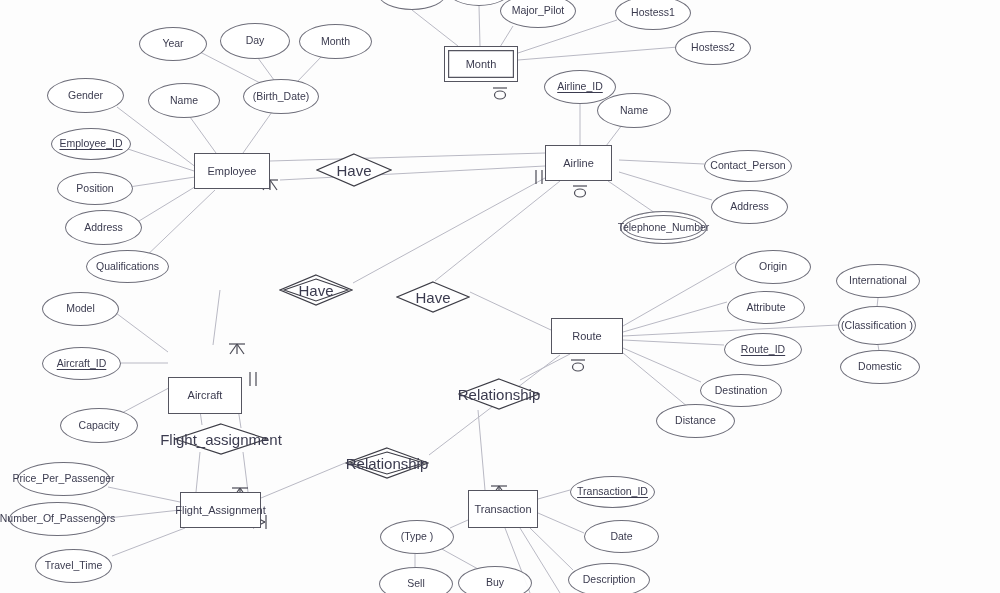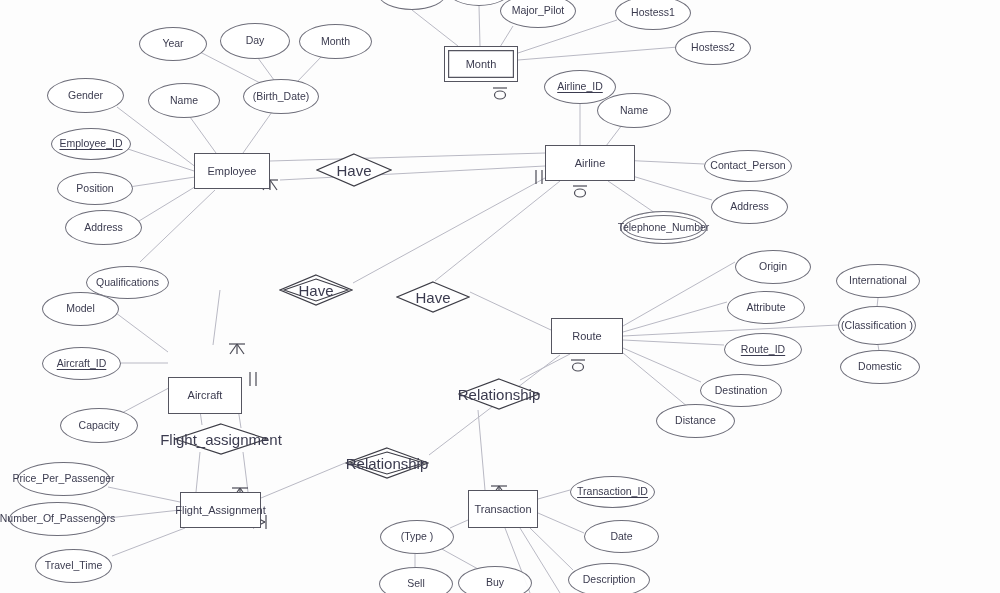--- a/index.html
+++ b/index.html
@@ -202,21 +202,21 @@
       </g>
     </svg>
 
   <div id="node-layer">
       <div class="node entity weak" style="left: 444px; top: 46px; width: 74px; height: 36px;">
         <span>Month</span>
       </div>
       <div class="node entity" style="left: 194px; top: 153px; width: 76px; height: 36px;">
         <span>Employee</span>
       </div>
-      <div class="node entity" style="left: 545px; top: 145px; width: 90px; height: 36px;">
+      <div class="node entity" style="left: 545px; top: 145px; width: 67px; height: 36px;">
         <span>Airline</span>
       </div>
       <div class="node entity" style="left: 168px; top: 345px; width: 74px; height: 37px; margin-top: 32px;">
         <span>Aircraft</span>
       </div>
       <div class="node entity" style="left: 551px; top: 318px; width: 72px; height: 36px;">
         <span>Route</span>
       </div>
       <div class="node entity" style="left: 180px; top: 492px; width: 81px; height: 36px;">
         <span>Flight_Assignment</span>
@@ -244,21 +244,21 @@
       </div>
       <div class="node ellipse" style="left: 51px; top: 128px; width: 80px; height: 32px;">
         <span class="key">Employee_ID</span>
       </div>
       <div class="node ellipse" style="left: 57px; top: 172px; width: 76px; height: 33px;">
         <span>Position</span>
       </div>
       <div class="node ellipse" style="left: 65px; top: 210px; width: 77px; height: 35px;">
         <span>Address</span>
       </div>
-      <div class="node ellipse" style="left: 86px; top: 266px; width: 83px; height: 33px; justify-content: center;">
+      <div class="node ellipse" style="left: 86px; top: 250px; width: 83px; height: 33px; justify-content: center;">
         <span>Qualifications</span>
       </div>
       <div class="node ellipse" style="left: 378px; top: -22px; width: 68px; height: 32px;">
         <span></span>
       </div>
       <div class="node ellipse" style="left: 448px; top: -24px; width: 62px; height: 30px;">
         <span></span>
       </div>
       <div class="node ellipse" style="left: 500px; top: -6px; width: 76px; height: 34px;">
         <span>Major_Pilot</span>

